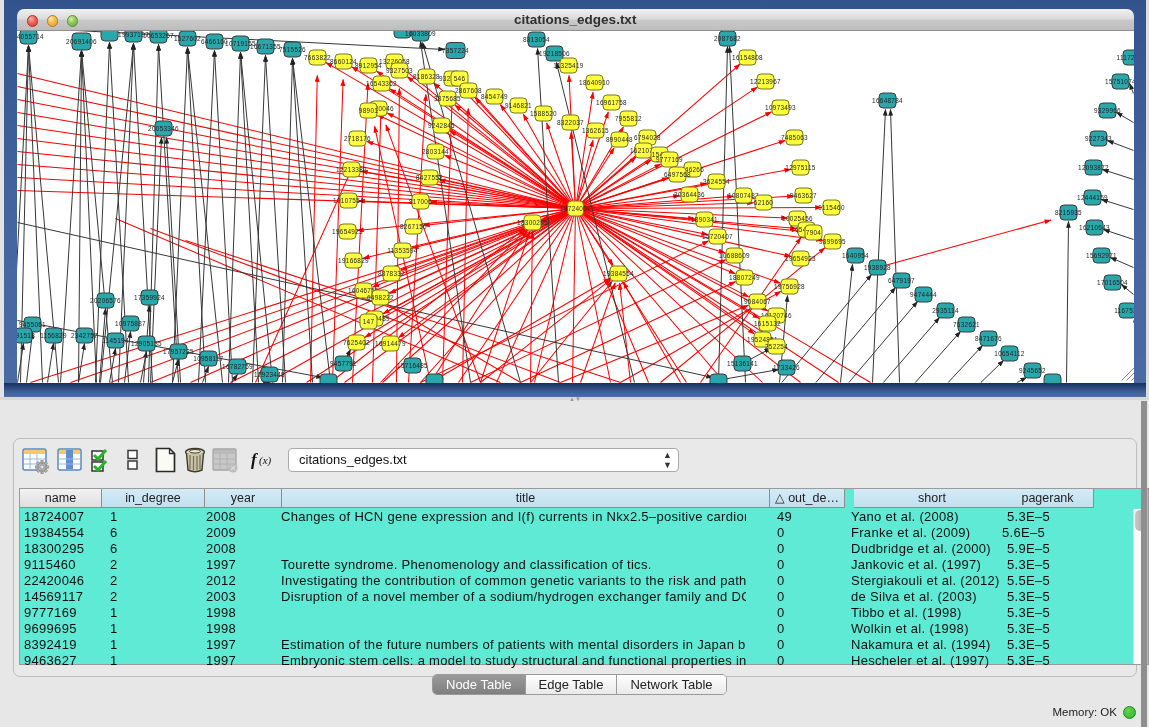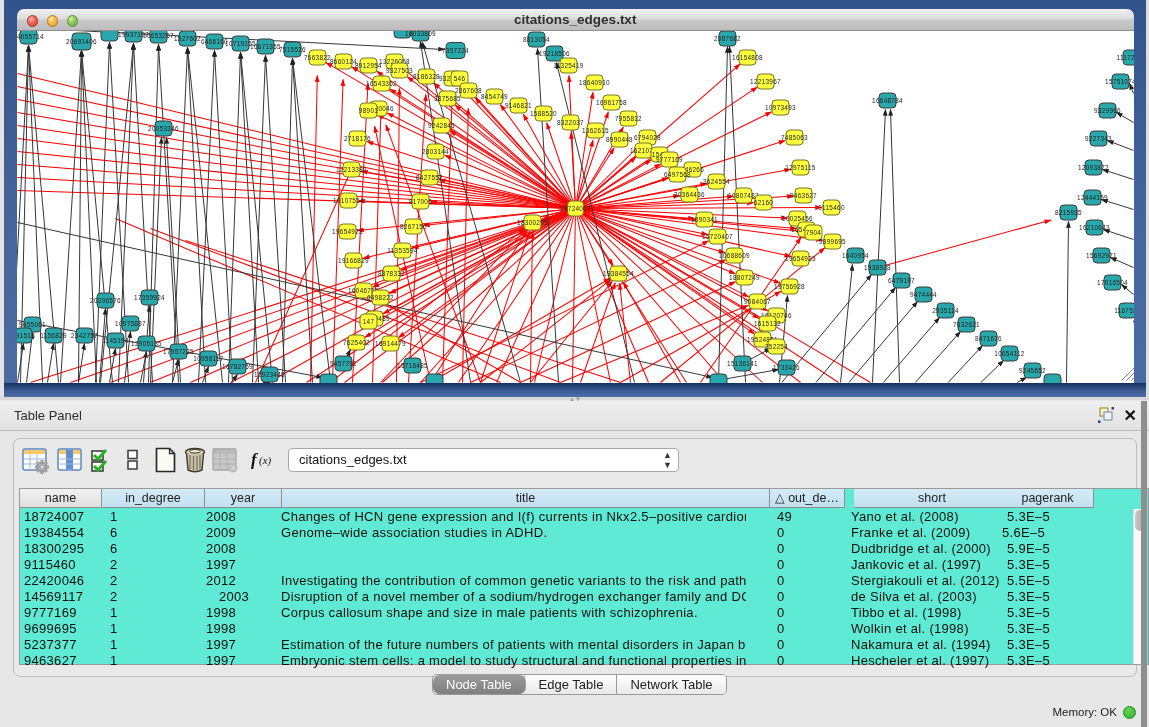--- a/index.html
+++ b/index.html
@@ -51,21 +51,21 @@
 .dc { position:absolute; top:0; height:16px; line-height:15px; overflow:hidden; }
 
 #vscroll { position:absolute; right:2px; top:20px; width:13px; height:155px; background:#fafafa; border-left:1px solid #e0e0e0; }
 #vthumb { position:absolute; right:1px; top:1px; width:10px; height:21px; background:linear-gradient(90deg,#c8c8c8,#a9a9a9); border-radius:5px; }
 
 
 #tabs { position:absolute; left:432px; top:273px; height:21px; display:flex;
   border:1px solid #9a9a9a; border-radius:5px; overflow:hidden; font-size:13px; }
 #tabs .tab { height:100%; line-height:20px; padding:0 13px; background:linear-gradient(180deg,#ffffff,#e9e9e9);
   color:#222; border-right:1px solid #9a9a9a; }
-#tabs .tab.sel { background:linear-gradient(180deg,#9b9b9b,#7f7f7f); color:#fff;border-radius:7px; }
+#tabs .tab.sel { background:linear-gradient(180deg,#9b9b9b,#7f7f7f); color:#fff; }
 #tabs .tab:last-child { border-right:none; }
 
 
 #status { position:absolute; right:13px; top:305px; font-size:11.5px; color:#222; }
 #status .dot { display:inline-block; width:13px; height:13px; border-radius:50%;
   background:radial-gradient(circle at 35% 30%, #66d34f, #2eb22e); border:1px solid #1c8a1c; vertical-align:-3px; margin-left:6px; }
 </style>
 </head>
 <body>
 <div id="app">
@@ -579,31 +579,20 @@
     <div class="title">citations_edges.txt</div>
     <div class="tl" id="tl-r"></div>
       <div class="tl" id="tl-y"></div>
       <div class="tl" id="tl-g"></div>
   </div>
 
   <div id="divider"></div>
     <div style="position:absolute;left:569px;top:396.5px;width:12px;height:4px;color:#9a9a9a;font-size:6px;line-height:4px;text-align:center">▲▼</div>
 
   <div id="tablepanel">
-    <div id="tp-head">
-      <div class="t">Table Panel</div>
-
-      <svg style="position:absolute;right:34px;top:5px" width="18" height="18" viewBox="0 0 18 18">
-        <rect x="3" y="2" width="8" height="8" fill="#f7f3da" stroke="#a89a40" stroke-width="1.3"></rect>
-        <rect x="7" y="6" width="8" height="8" fill="#eef3f8" stroke="#8e9bb5" stroke-width="1.3"></rect>
-        <rect x="14.5" y="1" width="2.5" height="2.5" fill="#27437c"></rect>
-        <rect x="1" y="14.5" width="2.5" height="2.5" fill="#27437c"></rect>
-      </svg>
-      <div id="tp-x">✕</div>
-    </div>
 
     <div id="innerpanel">
       <div id="toolbar">
 
         <svg style="position:absolute;left:0px;top:0" width="260" height="28" viewBox="0 0 260 28">
 
           <g>
             <rect x="1" y="2" width="23" height="21" rx="2" fill="#fdfdfd" stroke="#5b89c2" stroke-width="1.5"></rect>
             <rect x="2" y="3" width="21" height="4" fill="#f5c96b"></rect>
             <path d="M2 12h21M2 17h21M8 7v16M15 7v16" stroke="#9db8d6" stroke-width="1"></path>
@@ -680,78 +669,77 @@
 <span class="dc" style="left:186px">2008</span>
 <span class="dc" style="left:261px ;width:465px">Changes of HCN gene expression and I(f) currents in Nkx2.5–positive cardiomyoc…</span>
 <span class="dc" style="left:757px">49</span>
 <span class="dc" style="left:831px">Yano et al. (2008)</span>
 <span class="dc" style="left:987px">5.3E–5</span>
 </div>
 <div class="drow" style="top:36px">
 <span class="dc" style="left:4px">19384554</span>
 <span class="dc" style="left:90px">6</span>
 <span class="dc" style="left:186px">2009</span>
-<span class="dc" style="left:261px ;width:465px">Genome–wide association studies in ADHD.</span>
 <span class="dc" style="left:757px">0</span>
 <span class="dc" style="left:831px">Franke et al. (2009)</span>
 <span class="dc" style="left:982px">5.6E–5</span>
 </div>
 <div class="drow" style="top:52px">
 <span class="dc" style="left:4px">18300295</span>
 <span class="dc" style="left:90px">6</span>
 <span class="dc" style="left:186px">2008</span>
 <span class="dc" style="left:757px">0</span>
 <span class="dc" style="left:831px">Dudbridge et al. (2000)</span>
 <span class="dc" style="left:987px">5.9E–5</span>
 </div>
 <div class="drow" style="top:68px">
 <span class="dc" style="left:4px">9115460</span>
 <span class="dc" style="left:90px">2</span>
 <span class="dc" style="left:186px">1997</span>
+<span class="dc" style="left:261px ;width:465px">Tourette syndrome. Phenomenology and classification of tics.</span>
 <span class="dc" style="left:757px">0</span>
 <span class="dc" style="left:831px">Jankovic et al. (1997)</span>
 <span class="dc" style="left:987px">5.3E–5</span>
 </div>
 <div class="drow" style="top:84px">
 <span class="dc" style="left:4px">22420046</span>
 <span class="dc" style="left:90px">2</span>
 <span class="dc" style="left:186px">2012</span>
 <span class="dc" style="left:261px ;width:465px">Investigating the contribution of common genetic variants to the risk and pathogen…</span>
 <span class="dc" style="left:757px">0</span>
 <span class="dc" style="left:831px">Stergiakouli et al. (2012)</span>
 <span class="dc" style="left:987px">5.5E–5</span>
 </div>
 <div class="drow" style="top:100px">
 <span class="dc" style="left:4px">14569117</span>
 <span class="dc" style="left:90px">2</span>
-<span class="dc" style="left:199px">2003</span>
+<span class="dc" style="left:186px">2003</span>
 <span class="dc" style="left:261px ;width:465px">Disruption of a novel member of a sodium/hydrogen exchanger family and DOCK…</span>
 <span class="dc" style="left:757px">0</span>
 <span class="dc" style="left:831px">de Silva et al. (2003)</span>
 <span class="dc" style="left:987px">5.3E–5</span>
 </div>
 <div class="drow" style="top:116px">
 <span class="dc" style="left:4px">9777169</span>
 <span class="dc" style="left:90px">1</span>
 <span class="dc" style="left:186px">1998</span>
-<span class="dc" style="left:261px ;width:465px">Corpus callosum shape and size in male patients with schizophrenia.</span>
 <span class="dc" style="left:757px">0</span>
 <span class="dc" style="left:831px">Tibbo et al. (1998)</span>
 <span class="dc" style="left:987px">5.3E–5</span>
 </div>
 <div class="drow" style="top:132px">
 <span class="dc" style="left:4px">9699695</span>
 <span class="dc" style="left:90px">1</span>
 <span class="dc" style="left:186px">1998</span>
 <span class="dc" style="left:757px">0</span>
 <span class="dc" style="left:831px">Wolkin et al. (1998)</span>
 <span class="dc" style="left:987px">5.3E–5</span>
 </div>
 <div class="drow" style="top:148px">
-<span class="dc" style="left:4px">5237377</span>
+<span class="dc" style="left:4px">8392419</span>
 <span class="dc" style="left:90px">1</span>
 <span class="dc" style="left:186px">1997</span>
 <span class="dc" style="left:261px ;width:465px">Estimation of the future numbers of patients with mental disorders in Japan base…</span>
 <span class="dc" style="left:757px">0</span>
 <span class="dc" style="left:831px">Nakamura et al. (1994)</span>
 <span class="dc" style="left:987px">5.3E–5</span>
 </div>
 <div class="drow" style="top:164px">
 <span class="dc" style="left:4px">9463627</span>
 <span class="dc" style="left:90px">1</span>

